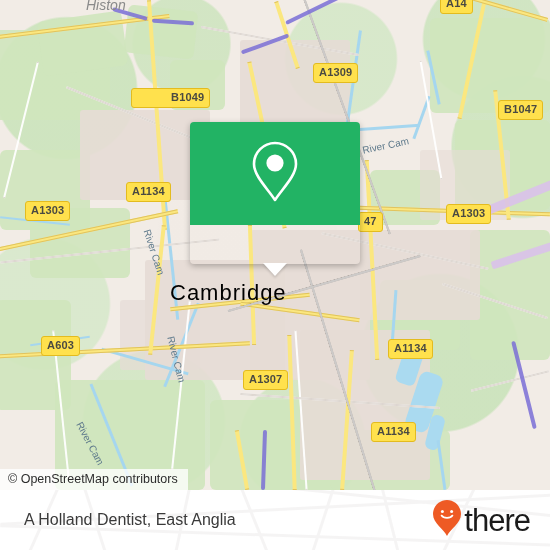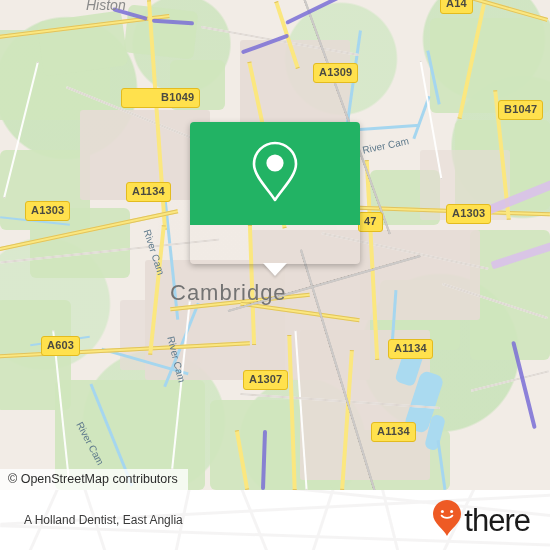--- a/index.html
+++ b/index.html
@@ -56,21 +56,21 @@
     font-size:11px;
     font-weight:bold;
     line-height:1;
     padding:3px 5px 4px 5px;
     white-space:nowrap;
     font-family:"Liberation Sans", sans-serif;
     letter-spacing:.2px;
   }
   .city-label {
     position:absolute;
-    color:#737373;
+    color:#000000;
     font-size:22px;
     letter-spacing:1px;
     white-space:nowrap;
     font-family:"Liberation Sans", sans-serif;
   }
   .place-label {
     position:absolute;
     color:#8a8a8a;
     font-size:14px;
     font-style:italic;
@@ -126,21 +126,21 @@
 
   
   .footer {
     position:absolute; left:0; top:490px; width:550px; height:60px;
     background:#ffffff; overflow:hidden;
   }
   .footer-watermark { position:absolute; inset:0; opacity:.5; }
   .wm-line { position:absolute; background:#eceaea; }
   .footer-title {
     position:absolute; left:24px; top:50%; transform:translateY(-50%);
-    font-size:12px; color:#3a3a3a; white-space:nowrap;
+    font-size:16px; color:#3a3a3a; white-space:nowrap;
     z-index:2;
     text-align:center;
   }
   .brand { position:absolute; right:20px; top:50%; transform:translateY(-50%);
            display:flex; align-items:center; gap:2px; z-index:2; }
   .brand-word { font-size:31px; color:#1b1b1b; letter-spacing:-1px; line-height:1; font-weight:400;}
 </style>
 </head>
 <body>
 
@@ -241,21 +241,21 @@
 
     <div class="place-label" style="left:86px;top:-3px;">Histon</div>
 
     <div class="river-label" style="left:362px;top:140px;transform:rotate(-12deg);">River Cam</div>
     <div class="river-label" style="left:152px;top:228px;transform:rotate(72deg);transform-origin:left top;">River Cam</div>
     <div class="river-label" style="left:176px;top:335px;transform:rotate(76deg);transform-origin:left top;">River Cam</div>
     <div class="river-label" style="left:84px;top:420px;transform:rotate(62deg);transform-origin:left top;">River Cam</div>
 
     <div class="shield" style="left:440px;top:-6px;">A14</div>
     <div class="shield" style="left:313px;top:63px;">A1309</div>
-    <div class="shield" style="left:121px;top:88px;padding-left:39px;">B1049</div>
+    <div class="shield" style="left:131px;top:88px;padding-left:39px;">B1049</div>
     <div class="shield" style="left:498px;top:100px;">B1047</div>
     <div class="shield" style="left:126px;top:182px;">A1134</div>
     <div class="shield" style="left:25px;top:201px;">A1303</div>
     <div class="shield" style="left:446px;top:204px;">A1303</div>
     <div class="shield" style="left:358px;top:212px;">47</div>
     <div class="shield" style="left:41px;top:336px;text-align:center;">A603</div>
     <div class="shield" style="left:243px;top:370px;">A1307</div>
     <div class="shield" style="left:388px;top:339px;">A1134</div>
     <div class="shield" style="left:371px;top:422px;">A1134</div>
 

